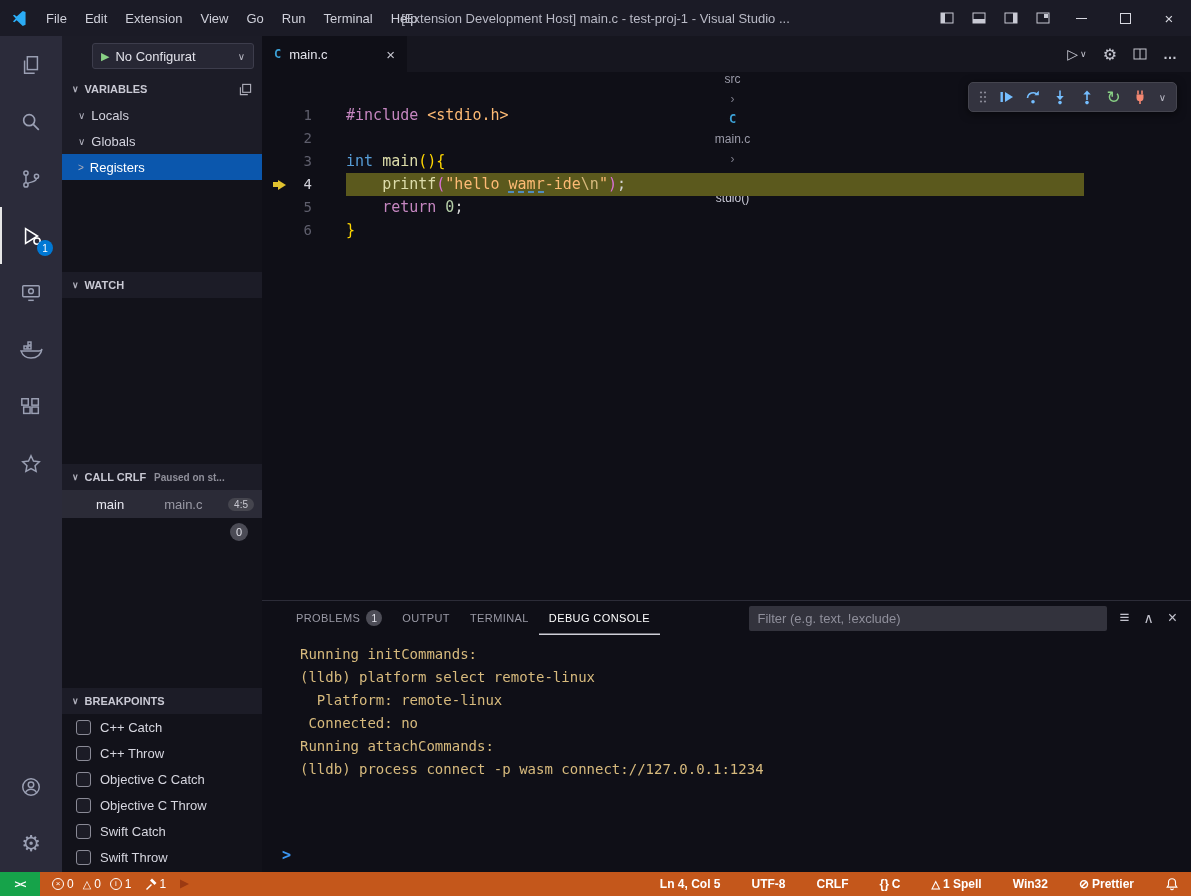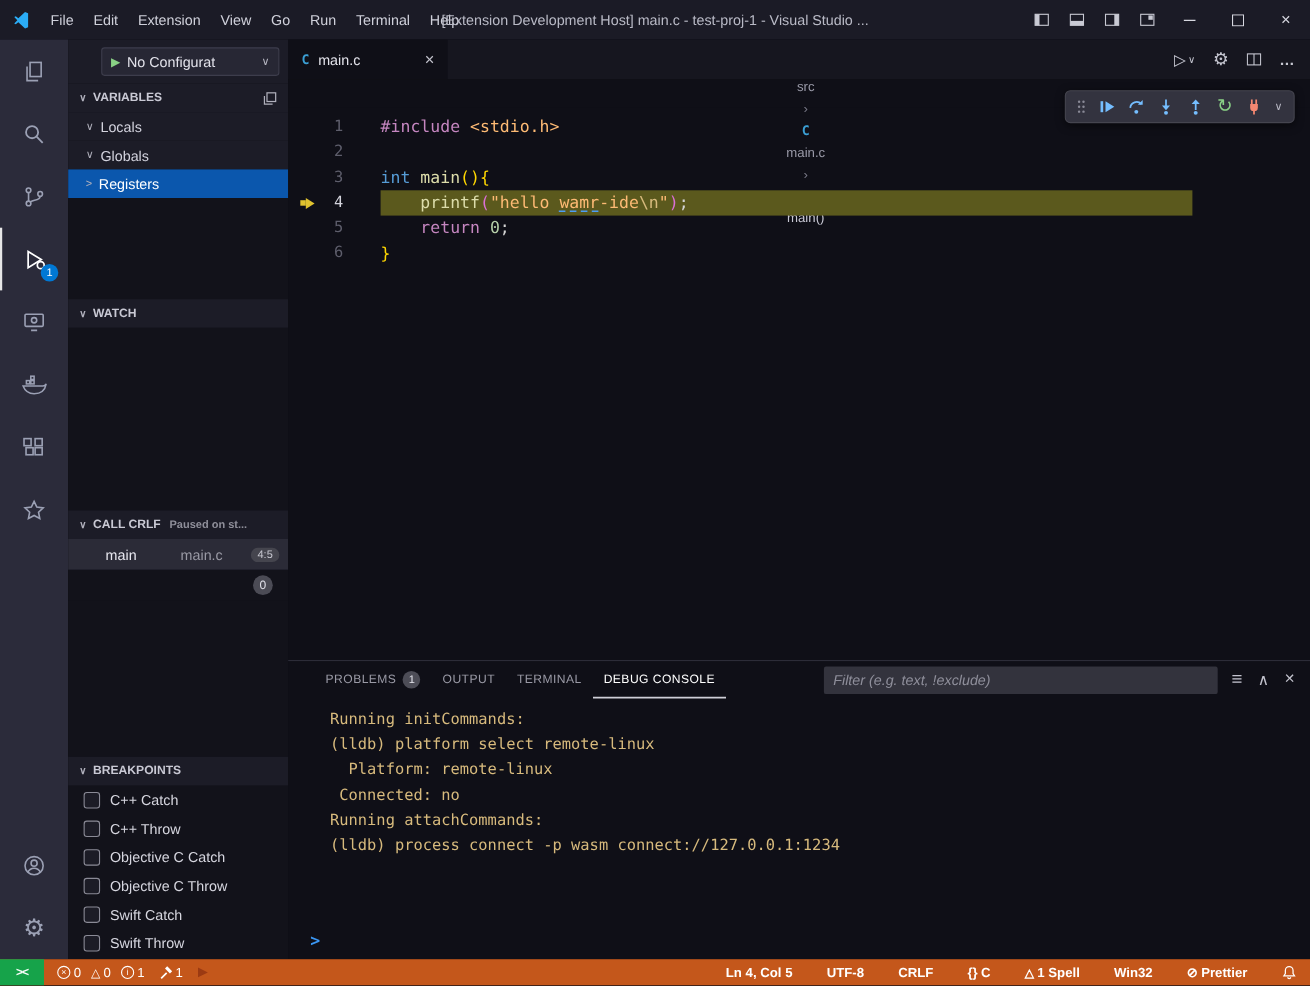--- a/index.html
+++ b/index.html
@@ -80,21 +80,21 @@
   .dbg-toolbar { position:absolute; top:46px; right:14px; height:30px; background:#33333f; border:1px solid #45454f; border-radius:5px; box-shadow:0 2px 8px rgba(0,0,0,.55); display:flex; align-items:center; gap:11px; padding:0 10px; }
   .dbg-restart { color:#89d185; font-size:17px; line-height:1; font-family:"DejaVu Sans",sans-serif; }
   .dbg-chev { color:#b8b8c4; font-size:10px; }
 
   
   .panel { position:absolute; left:262px; top:600px; width:929px; height:272px; background:#0f0f17; border-top:1px solid #2c2c38; }
   .panel-tabs { height:34px; display:flex; align-items:center; padding-left:24px; }
   .ptab { display:flex; align-items:center; gap:6px; padding:0 10px; height:100%; font-size:11px; letter-spacing:.4px; color:#9a9aa6; }
   .ptab.active { color:#ffffff; box-shadow:inset 0 -1.5px 0 #cfcfd8; }
   .pbadge { min-width:16px; height:16px; border-radius:8px; background:#4d4d57; color:#e6e6ee; font-size:10px; display:flex; align-items:center; justify-content:center; padding:0 4px; letter-spacing:0; }
-  .filter { margin-left:auto; width:358px; height:25px; background:#33333d; border:none; border-radius:2px; color:#dddde6; font-size:13px; padding:0 8px; font-family:"Liberation Sans",sans-serif; outline:none;font-style:italic; }
+  .filter { margin-left:auto; width:358px; height:25px; background:#33333d; border:none; border-radius:2px; color:#dddde6; font-size:13px; padding:0 8px; font-family:"Liberation Sans",sans-serif; outline:none; }
   .filter::placeholder { color:#8f8f9b; }
   .picons { display:flex; align-items:center; gap:14px; margin:0 14px 0 12px; color:#c2c2cd; }
   .picon { font-size:14px; }
   .picon.lines { font-size:17px; }
   .console { padding:8px 0 0 38px; font-family:"DejaVu Sans Mono",monospace; font-size:14px; color:#d7ba7d; }
   .conline { height:23px; line-height:23px; white-space:pre; }
   .prompt { position:absolute; left:20px; bottom:8px; color:#3b96f2; font-family:"DejaVu Sans Mono",monospace; font-size:15px; font-weight:bold; }
 
   
   .statusbar { position:absolute; left:0; top:872px; width:1191px; height:24px; background:#c4571b; display:flex; align-items:center; color:#ffffff; font-size:12px; }
@@ -339,21 +339,21 @@
     </div>
   </div>
 
   <div class="breadcrumbs">
     <span>src</span>
     <span class="bc-sep">›</span>
     <span class="cicon">C</span>
     <span>main.c</span>
     <span class="bc-sep">›</span>
     <span class="bc-sym">◈</span>
-    <span style="color:#c8c8d4">main()</span>
+    <span style="color:#c8c8d4">stdio()</span>
   </div>
 
   <div class="code-area">
       <div class="cline">
         <span class="glyph"></span>
         <span class="lnum">1</span>
         <span class="codetxt"><span class="tok-pp">#include</span><span class="tok-plain"> </span><span class="tok-str">&lt;stdio.h&gt;</span></span>
       </div>
       <div class="cline">
         <span class="glyph"></span>

